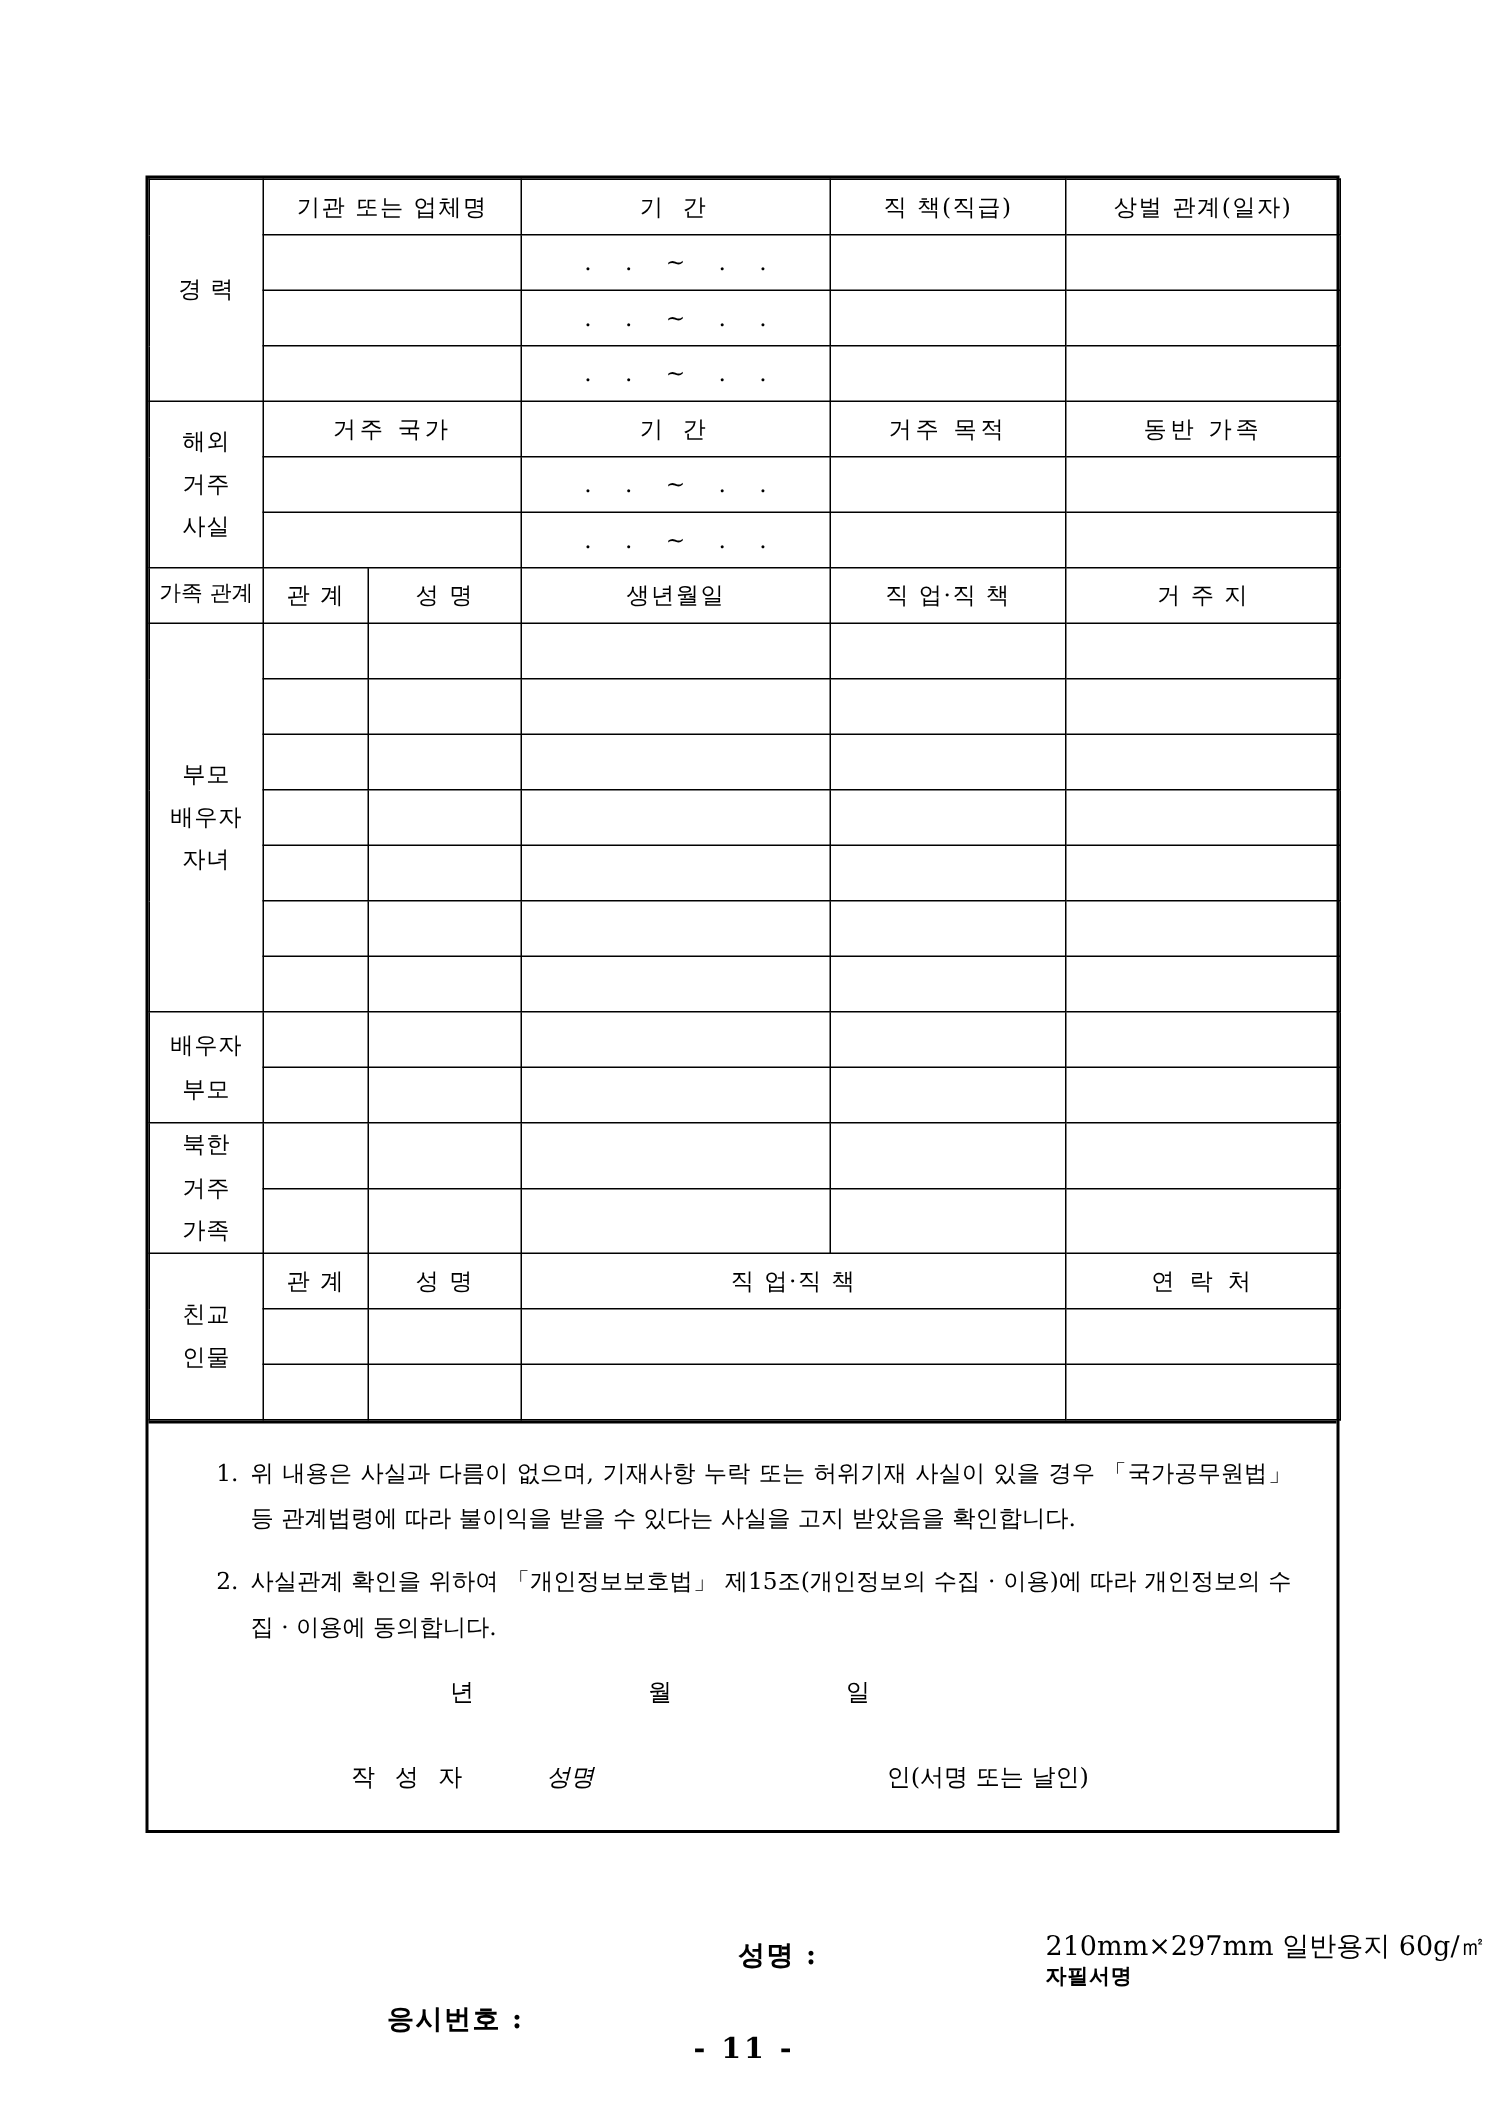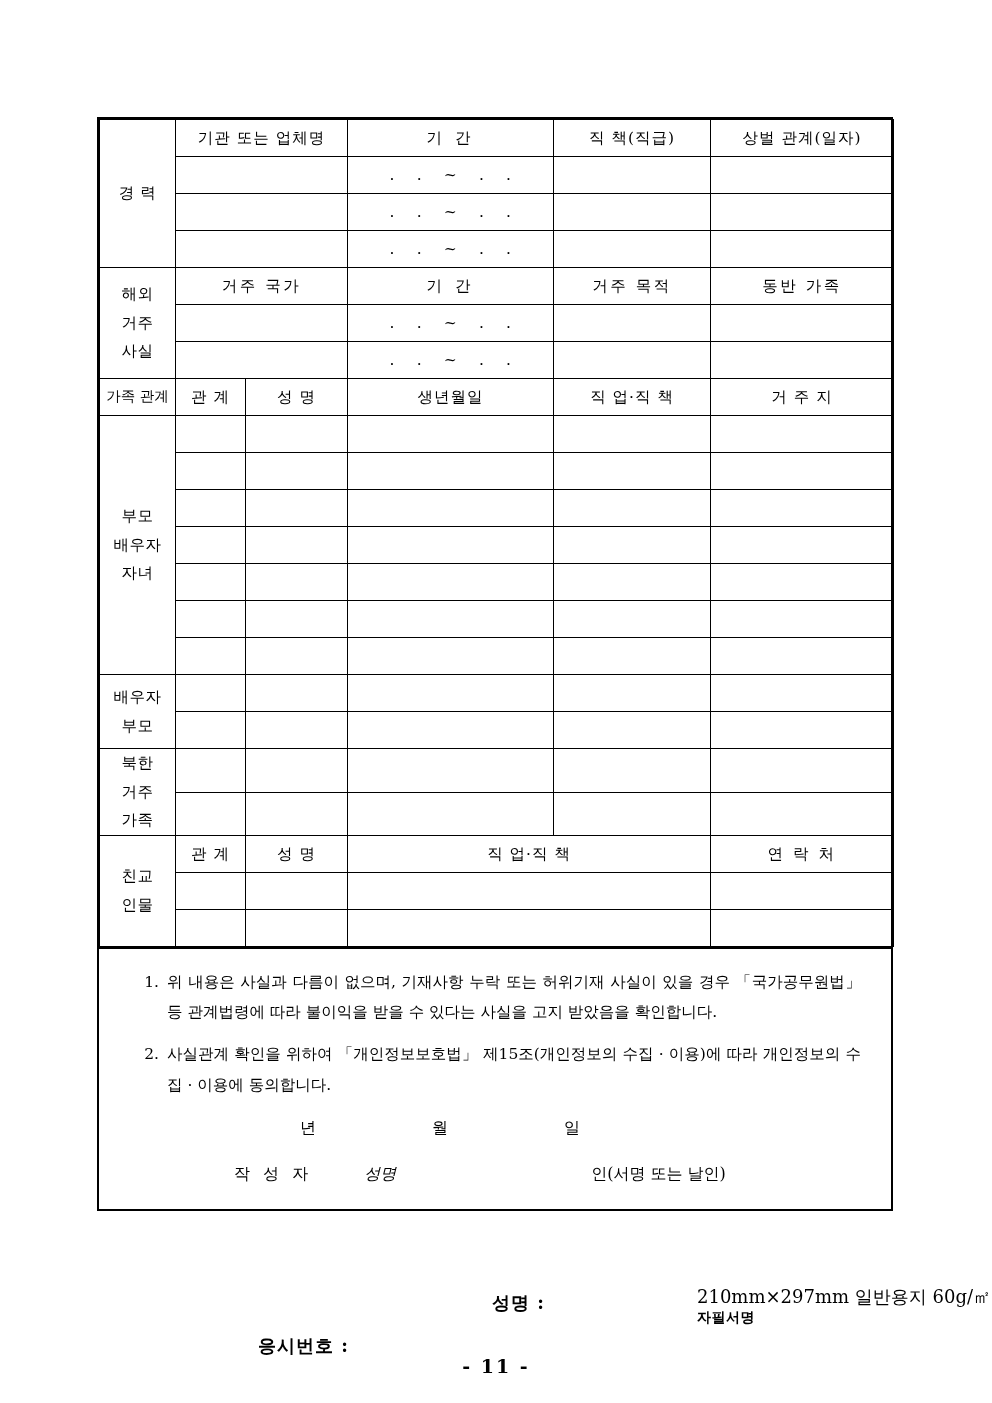--- a/index.html
+++ b/index.html
@@ -89,21 +89,21 @@
     display: flex;
     justify-content: center;
     font-size: 16px;
     margin-top: 18px;
     padding-right: 110px;
   }
   .ymd-row span { margin: 0 58px; }
   .sign-row {
     display: flex;
     font-size: 16px;
-    margin-top: 25px;
+    margin-top: 36px;
     margin-bottom: 16px;
     padding-left: 105px;
   }
   .sign-author { letter-spacing: 4px; }
   .sign-name { margin-left: 52px; font-style: italic; }
   .sign-seal { margin-left: 195px; }
 
   
   .footer {
     position: absolute;

